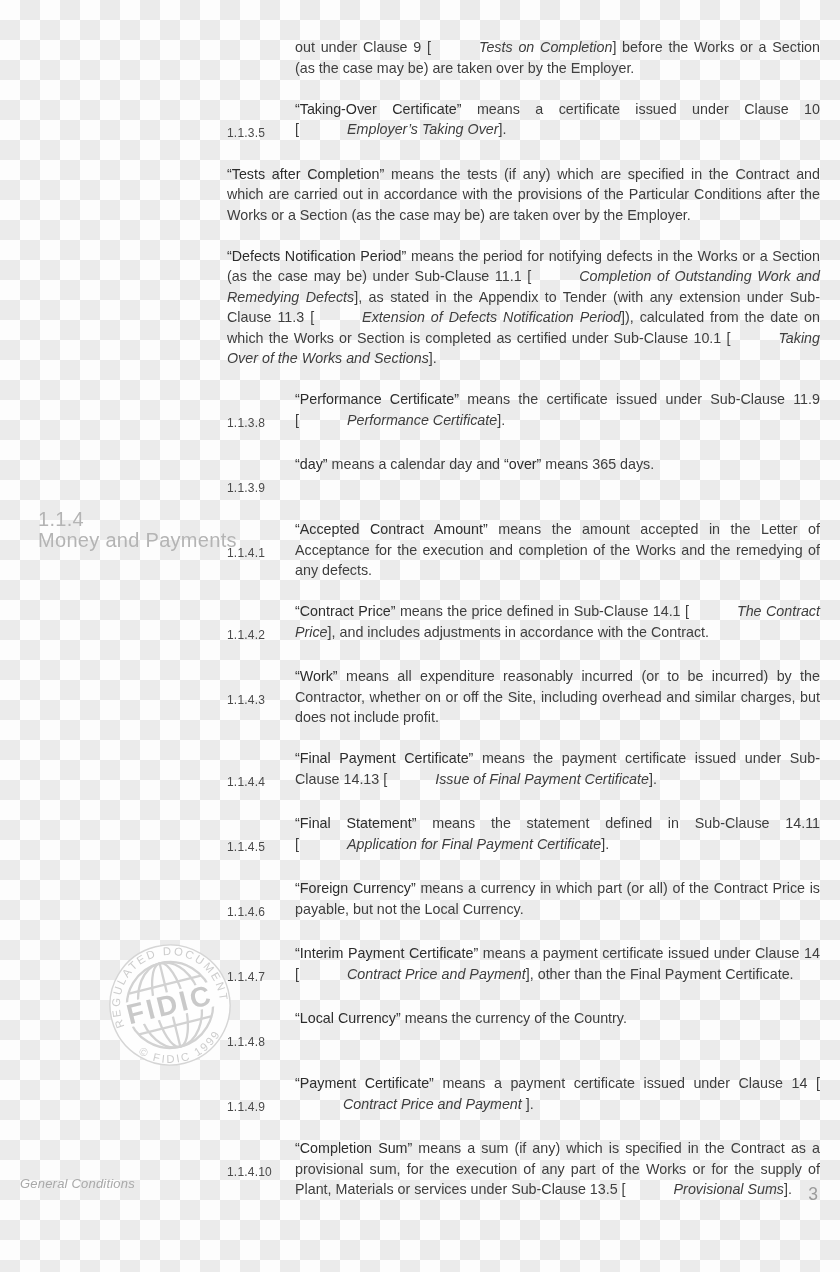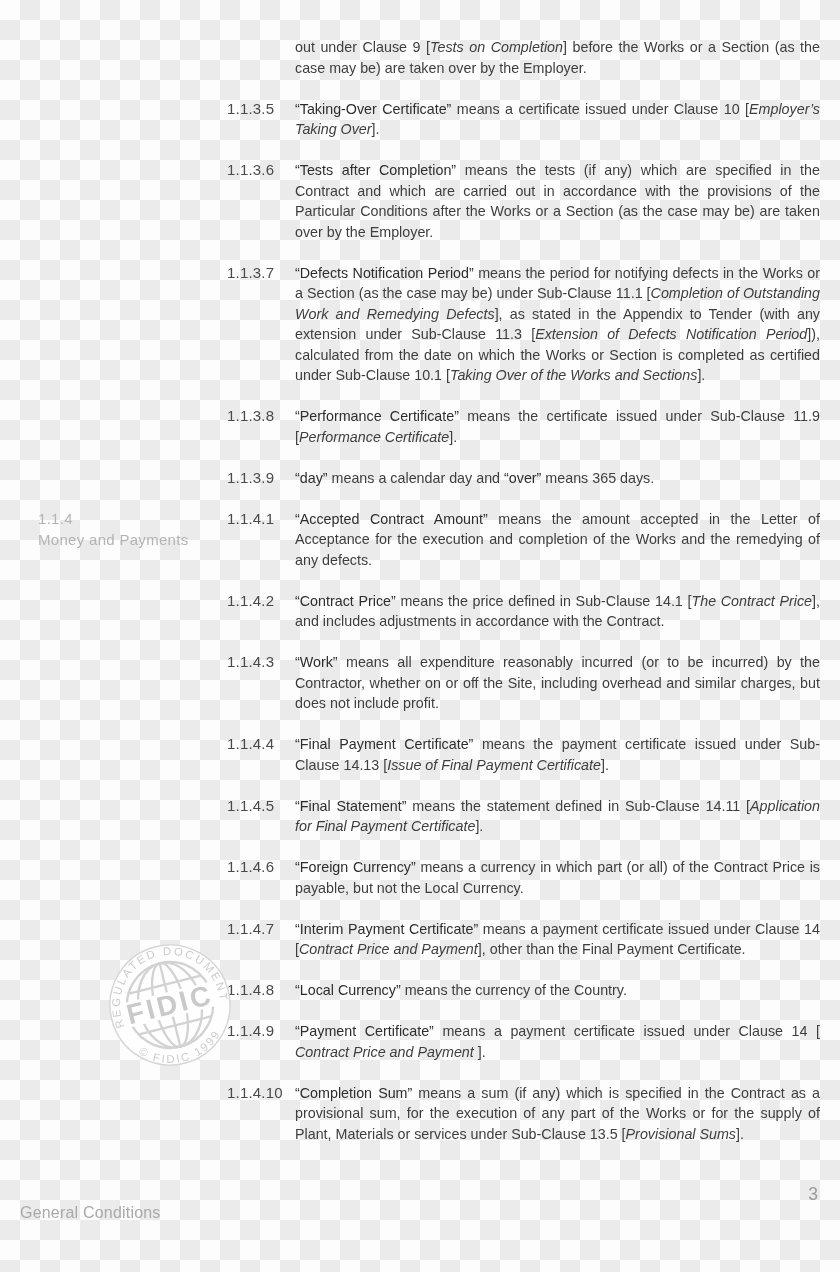--- a/index.html
+++ b/index.html
@@ -12,38 +12,39 @@
     font-family:"Liberation Sans", sans-serif;
     overflow:hidden;
     color:#3e3e3e;
   }
   .content{
     position:absolute;left:227px;top:37px;width:593px;
   }
   .clause-row{display:flex;margin:0 0 20.5px 0;}
   .clause-num{
     flex:none;width:68px;
-    font-size:15px;line-height:20.5px;color:#4a4a4a;
+    font-size:12px;line-height:20.5px;color:#4a4a4a;
     letter-spacing:.2px;
+    margin-top:24px;
   }
   .clause-text{
     flex:1;
     font-size:14.3px;line-height:20.5px;color:#3e3e3e;
     text-align:justify;
   }
   .seg-b{font-weight:normal;color:#2d2d2d;}
-  .seg-i{font-style:italic;}
+  .seg-i{font-style:italic;padding-left:48px;}
   .sidebar-heading{
     position:absolute;left:38px;top:509px;
-    font-size:15px;line-height:20.5px;color:#b4b4b4;
+    font-size:20px;line-height:20.5px;color:#b4b4b4;
     letter-spacing:.3px;
   }
   .footer-left{
-    position:absolute;left:20px;top:1204px;
-    font-size:16px;color:#a9a9a9;letter-spacing:.2px;
+    position:absolute;left:20px;top:1176px;
+    font-size:13px;color:#a9a9a9;letter-spacing:.2px;font-style:italic;
   }
   .page-number{
     position:absolute;right:22px;top:1184px;
     font-size:17.5px;color:#9b9b9b;
   }
   .watermark{
     position:absolute;left:104px;top:939px;
     width:132px;height:132px;
     transform:rotate(-14deg);
   }
@@ -67,25 +68,23 @@
   <main class="content">
       <div class="clause-row">
         <div class="clause-num"></div>
         <div class="clause-text"><span>out under Clause 9 [</span><span class=" seg-i">Tests on Completion</span><span>] before the Works or a Section (as the case may be) are taken over by the Employer.</span></div>
       </div>
       <div class="clause-row">
         <div class="clause-num">1.1.3.5</div>
         <div class="clause-text"><span class="seg-b">“Taking-Over Certificate”</span><span> means a certificate issued under Clause 10 [</span><span class=" seg-i">Employer’s Taking Over</span><span>].</span></div>
       </div>
       <div class="clause-row">
-        <div class="clause-num">1.1.3.6</div>
         <div class="clause-text"><span class="seg-b">“Tests after Completion”</span><span> means the tests (if any) which are specified in the Contract and which are carried out in accordance with the provisions of the Particular Conditions after the Works or a Section (as the case may be) are taken over by the Employer.</span></div>
       </div>
       <div class="clause-row">
-        <div class="clause-num">1.1.3.7</div>
         <div class="clause-text"><span class="seg-b">“Defects Notification Period”</span><span> means the period for notifying defects in the Works or a Section (as the case may be) under Sub-Clause 11.1 [</span><span class=" seg-i">Completion of Outstanding Work and Remedying Defects</span><span>], as stated in the Appendix to Tender (with any extension under Sub-Clause 11.3 [</span><span class=" seg-i">Extension of Defects Notification Period</span><span>]), calculated from the date on which the Works or Section is completed as certified under Sub-Clause 10.1 [</span><span class=" seg-i">Taking Over of the Works and Sections</span><span>].</span></div>
       </div>
       <div class="clause-row">
         <div class="clause-num">1.1.3.8</div>
         <div class="clause-text"><span class="seg-b">“Performance Certificate”</span><span> means the certificate issued under Sub-Clause 11.9 [</span><span class=" seg-i">Performance Certificate</span><span>].</span></div>
       </div>
       <div class="clause-row">
         <div class="clause-num">1.1.3.9</div>
         <div class="clause-text"><span class="seg-b">“day”</span><span> means a calendar day and </span><span class="seg-b">“over”</span><span> means 365 days.</span></div>
       </div>

